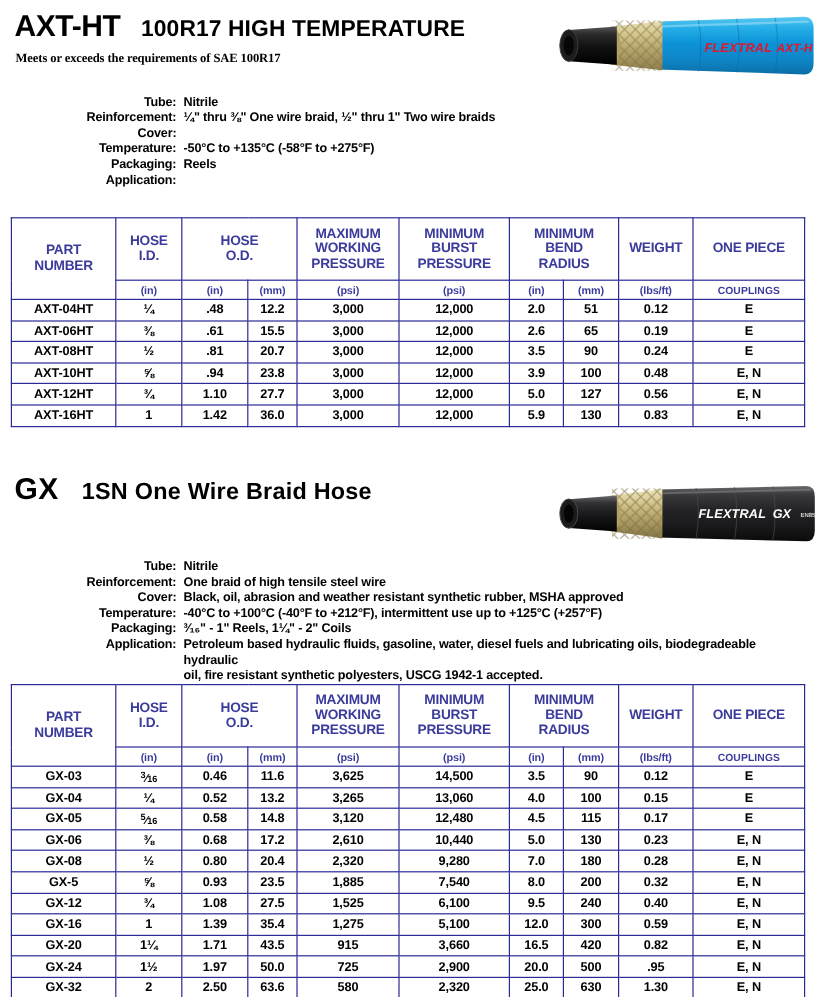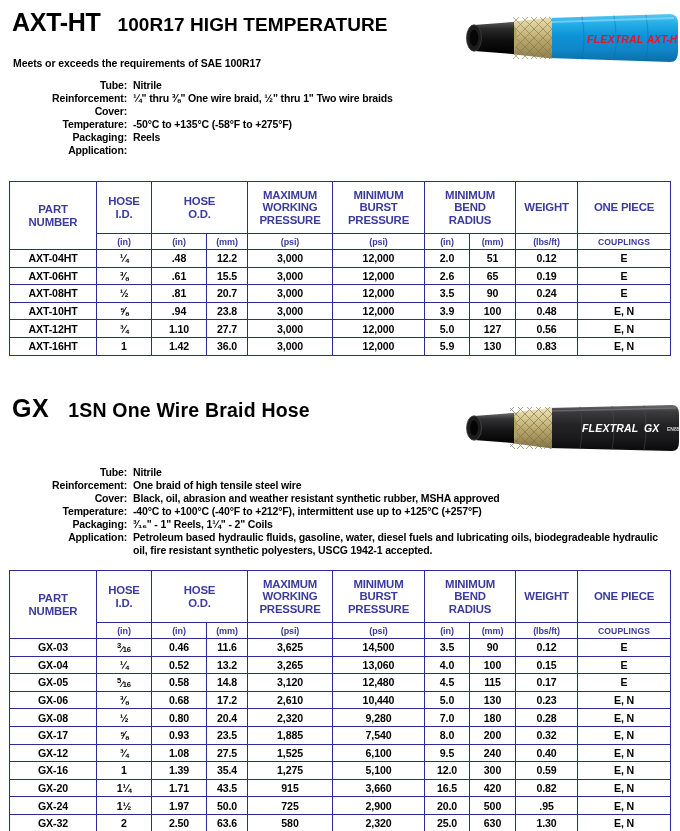--- a/index.html
+++ b/index.html
@@ -25,21 +25,21 @@
   .sec-name.cond { font-size: 19px; letter-spacing: 0.1px; }
   .sec-name.wide { font-size: 19.5px; letter-spacing: 0.2px; }
 
   .std-line {
     font-size: 10.5px; font-weight: bold;
     line-height: 13px; letter-spacing: -0.1px;
   }
 
   
   .spec { font-size: 10.5px; line-height: 12.6px; letter-spacing: -0.15px; }
-  .spec-row { display: flex; margin-bottom: 0.5px; }
+  .spec-row { display: flex; margin-bottom: 0.5px; padding-left: 20px; }
   .spec-label {
     width: 133px; text-align: right; font-weight: bold;
     padding-right: 6px; flex: 0 0 133px; white-space: nowrap;
   }
   .spec-value { flex: 1 1 auto; font-weight: bold; }
   .spec-value .cont { display: block; }
 
   
   table.spec-table {
     border-collapse: collapse;
@@ -93,21 +93,21 @@
 
 <div class="page">
 
   <div>
 
     <div class="sec-title-row" style="position:absolute;left:12px;top:8px;">
       <span class="sec-code cond">AXT-HT</span>
       <span class="sec-name cond" style="margin-left:17px;">100R17 HIGH TEMPERATURE</span>
     </div>
 
-    <div style="position:absolute;left:13px;top:57px;width:440px;">
+    <div style="position:absolute;left:13px;top:43px;width:440px;font-family:Liberation Serif, serif;">
       <div class="std-line">Meets or exceeds the requirements of SAE 100R17</div>
     </div>
 
     <div class="hose-wrap" style="left:462px;top:2px;width:218px;height:66px;">
       <svg class="hose-svg" width="218" height="66" viewBox="0 0 218 66">
         <defs>
           <linearGradient id="blueCov" x1="0" y1="0" x2="0" y2="1">
             <stop offset="0%" stop-color="#5cc8f0"></stop>
             <stop offset="18%" stop-color="#27b0e8"></stop>
             <stop offset="45%" stop-color="#0d93d8"></stop>
@@ -523,21 +523,21 @@
             <td class="cell">0.80</td>
             <td class="cell">20.4</td>
             <td class="cell">2,320</td>
             <td class="cell">9,280</td>
             <td class="cell">7.0</td>
             <td class="cell">180</td>
             <td class="cell">0.28</td>
             <td class="cell">E, N</td>
           </tr>
           <tr>
-            <td class="cell">GX-17</td>
+            <td class="cell">GX-5</td>
             <td class="cell">⅝</td>
             <td class="cell">0.93</td>
             <td class="cell">23.5</td>
             <td class="cell">1,885</td>
             <td class="cell">7,540</td>
             <td class="cell">8.0</td>
             <td class="cell">200</td>
             <td class="cell">0.32</td>
             <td class="cell">E, N</td>
           </tr>

